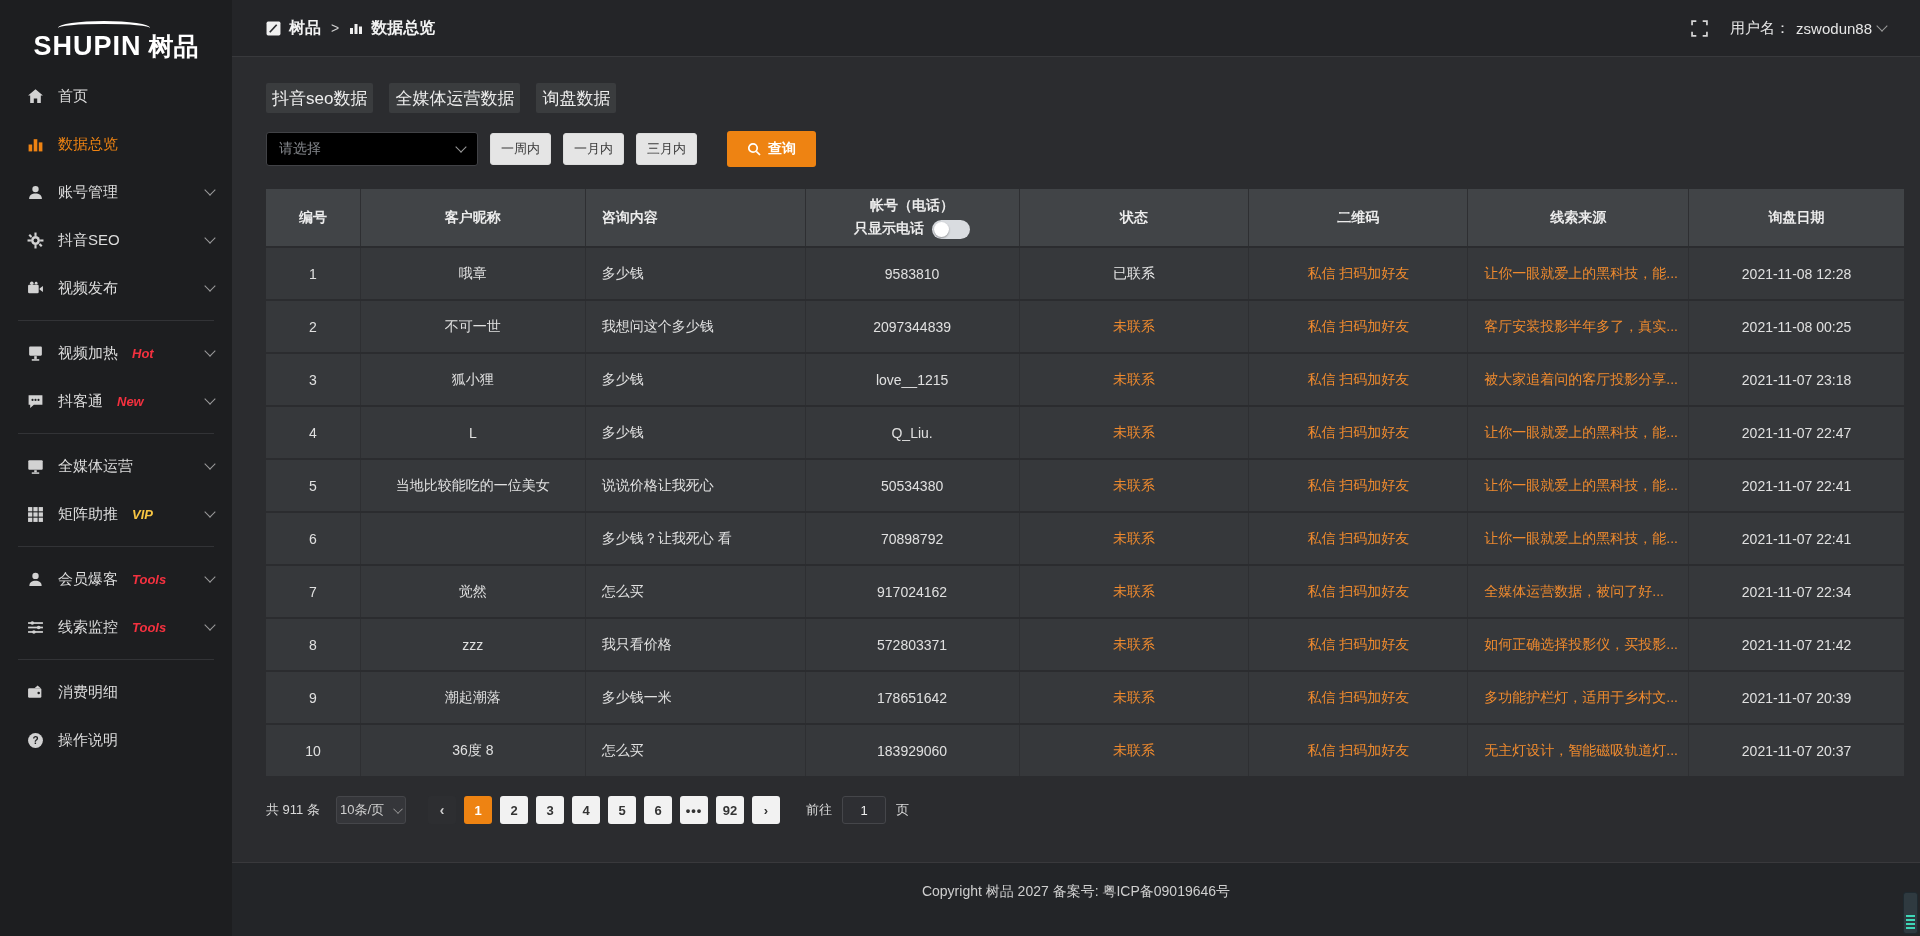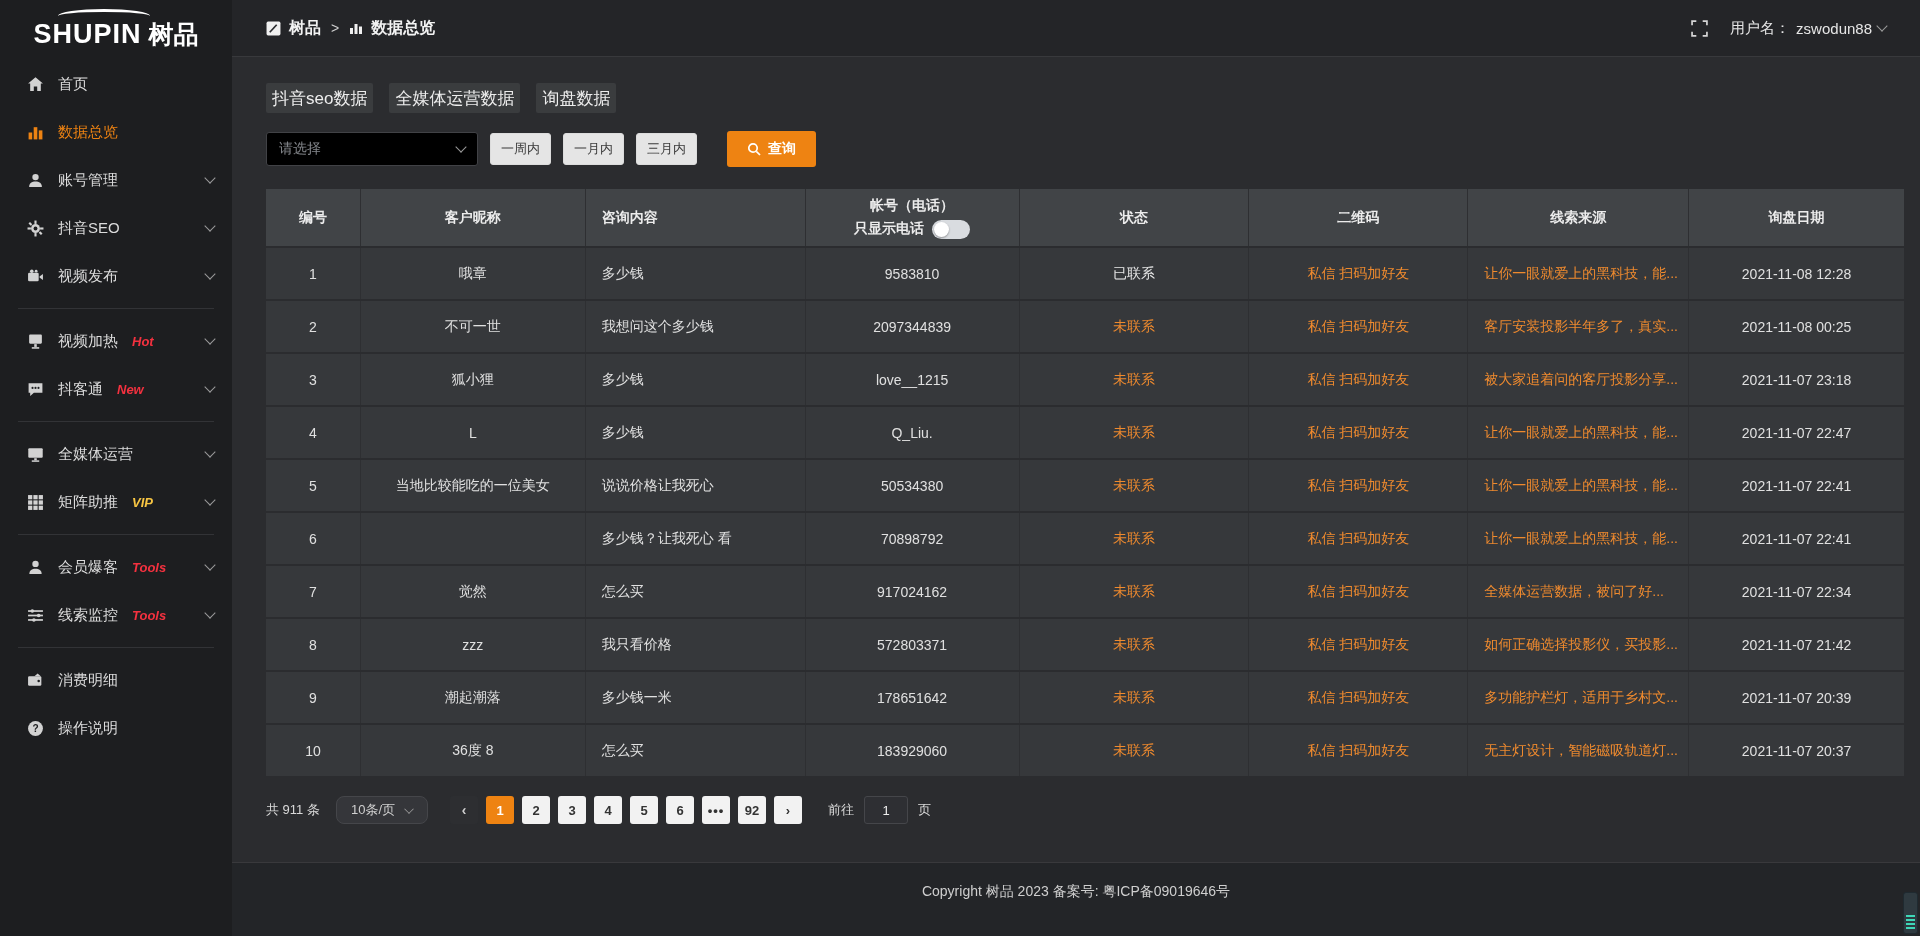--- a/index.html
+++ b/index.html
@@ -8,21 +8,21 @@
     --orange:#ee8312; --orange-text:#ef8a2e; --text:#e2e2e2; --muted:#8f9296;
     --red:#f3313f; --yellow:#f8c643;
     --cols: 95fr 225fr 220fr 214fr 230fr 219fr 221fr 215fr;
   }
   *{box-sizing:border-box;margin:0;padding:0}
   html,body{width:1920px;height:936px;overflow:hidden;background:var(--bg-main);
     font-family:"Liberation Sans","DejaVu Sans",sans-serif;color:var(--text)}
   svg{display:block}
 
   
-  .sidebar{position:fixed;left:0;top:0;bottom:0;width:232px;background:var(--bg-side);z-index:5;padding-top:8px}
+  .sidebar{position:fixed;left:0;top:0;bottom:0;width:232px;background:var(--bg-side);z-index:5;padding-top:20px}
   .logo{height:52px;display:flex;align-items:center;justify-content:center;position:relative}
   .logo .en{font-weight:900;font-size:27px;color:#fff;letter-spacing:1px;transform:scaleY(1.05)}
   .logo .cn{font-weight:700;font-size:25px;color:#fff;margin-left:7px}
   .logo .arc{position:absolute;top:1px;left:58px;width:92px;height:14px;border-top:3px solid #fff;border-radius:50%}
   .sb-item{height:48px;display:flex;align-items:center;padding:0 18px 0 26px;cursor:pointer;font-size:15px;color:#dcdcdc}
   .sb-item .ic{width:18px;height:18px;margin-right:14px;display:flex;align-items:center;justify-content:center}
   .sb-item .lbl{flex:0 0 auto}
   .sb-item .badge{font-style:italic;font-weight:700;font-size:13px;margin-left:14px}
   .badge[data-tone="red"]{color:var(--red)}
   .badge[data-tone="yellow"]{color:var(--yellow)}
@@ -76,22 +76,22 @@
   .td:last-child{border-right:none}
   .td.left{justify-content:flex-start;text-align:left;padding-left:16px}
   .td .status[data-status="pending"]{color:var(--orange-text)}
   .td .status[data-status="done"]{color:#e8e8e8}
   .td.linkish, .td .linkish{color:var(--orange-text);cursor:pointer}
   .td.src{color:var(--orange-text);cursor:pointer;white-space:nowrap;overflow:hidden}
 
   
   .pager{display:flex;align-items:center;margin-top:20px;font-size:13px;color:#d9d9d9}
   .total{margin-right:16px}
-  .psize{height:28px;background:#35363a;border:1px solid #45464a;border-radius:8px;display:flex;align-items:center;
-    gap:10px;padding:0 14px;color:#cfcfcf;cursor:pointer;margin-right:22px}
+  .psize{height:28px;background:#35363a;border:1px solid #45464a;border-radius:3px;display:flex;align-items:center;
+    gap:10px;padding:0 3px;color:#cfcfcf;cursor:pointer;margin-right:22px}
   .psize .chev{margin-top:-2px;transform:rotate(-45deg) scale(.85)}
   .pg{min-width:28px;height:28px;margin-right:8px;border:none;border-radius:3px;background:#f2f2f2;color:#333;
     font-size:13px;font-weight:600;cursor:pointer;display:flex;align-items:center;justify-content:center;
     font-family:"Liberation Sans","DejaVu Sans",sans-serif}
   .pg[data-state="active"]{background:var(--orange);color:#fff}
   .pg[data-state="prev"]{background:#2d2e31;color:#cfcfcf;font-size:14px}
   .pg[data-state="dots"]{letter-spacing:1px}
   .goto{display:flex;align-items:center;gap:10px;margin-left:18px}
   .goto input{width:44px;height:28px;background:#2e2f33;border:1px solid #45464a;border-radius:3px;color:#eee;
     text-align:center;font-size:13px;font-family:inherit}
@@ -580,21 +580,21 @@
         </div>
       <div class="goto">
         <span>前往</span>
         <input value="1" style="">
         <span>页</span>
       </div>
     </div>
   </div>
 
   <div class="footer">
-    <span>Copyright 树品 2023 备案号: 粤ICP备09019646号</span>
+    <span>Copyright 树品 2027 备案号: 粤ICP备09019646号</span>
   </div>
 </div>
 
 <div class="corner">
   <i></i>
     <i></i>
     <i></i>
     <i></i>
 </div>
 

